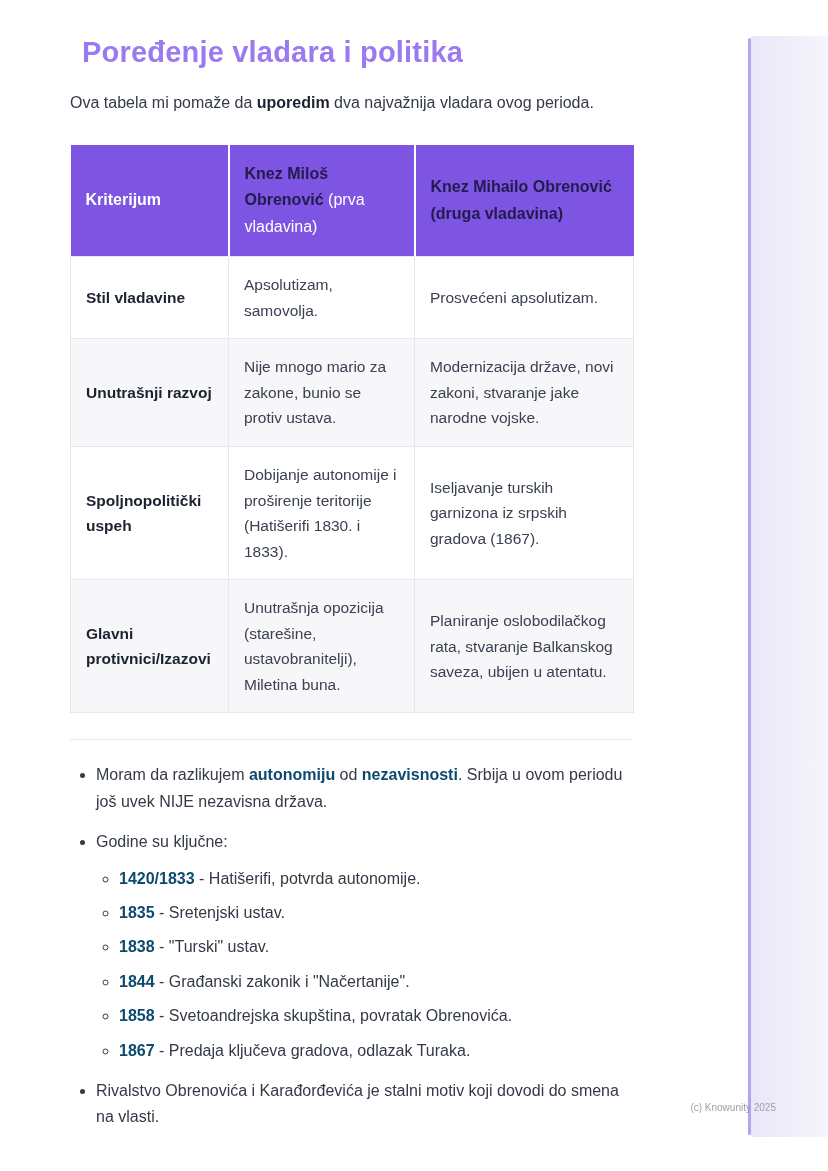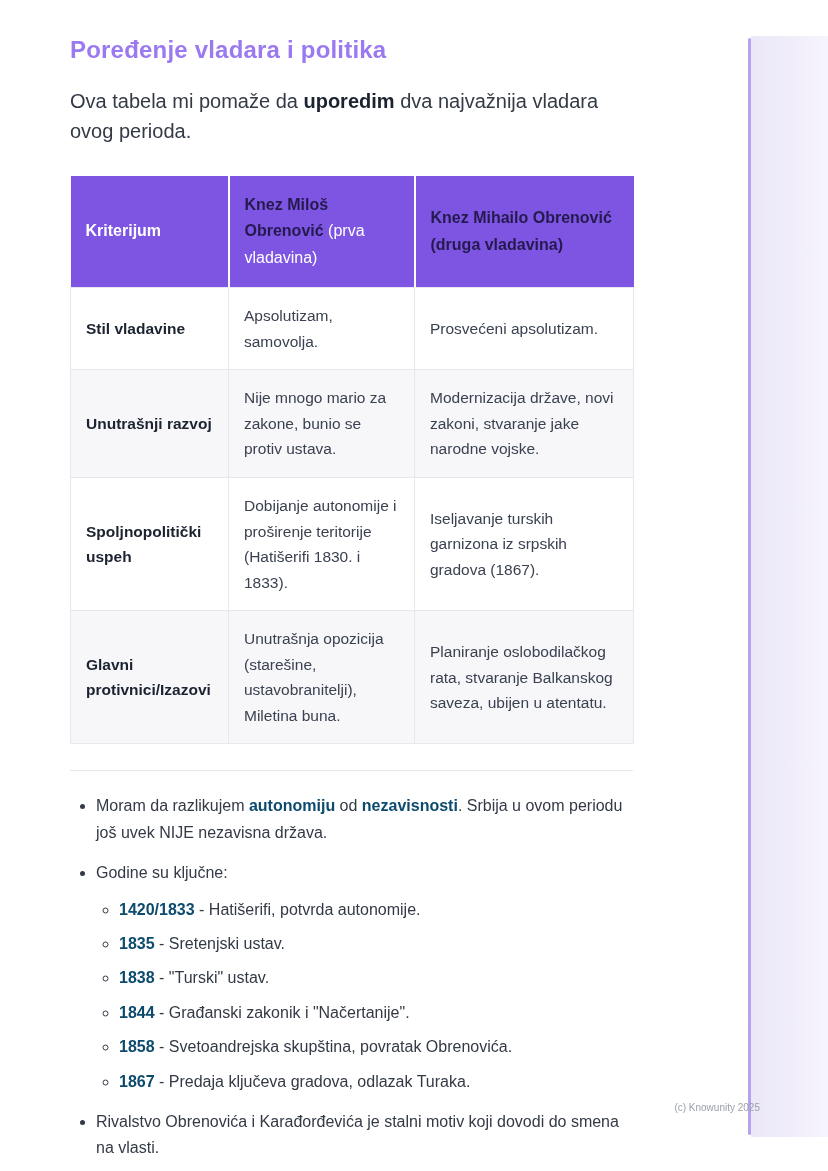--- a/index.html
+++ b/index.html
@@ -9,28 +9,28 @@
     background: #ffffff;
     font-family: "Liberation Sans", sans-serif;
     color: #333a46;
     position: relative;
     overflow: hidden;
   }
   .content { position: absolute; left: 70px; top: 36px; width: 564px; }
 
   h1.sec, h2.sec {
     color: var(--accent, #9b79f1);
-    font-size: 24px;
+    font-size: 29px;
     font-weight: bold;
-    margin: 0 0 22px 0;
+    margin: 0 0 22px 12px;
     letter-spacing: .2px;
   }
   h2.sec { margin-top: 30px; }
 
-  p.intro { font-size: 20px; line-height: 1.5; margin: 0 0 30px 0; color: #333a46; }
+  p.intro { font-size: 16px; line-height: 1.5; margin: 0 0 30px 0; color: #333a46; }
   p.intro b { color: #1b2230; }
 
   table.cmp {
     border-collapse: collapse;
     width: 563px;
     table-layout: fixed;
     font-size: 15.5px;
   }
   col.c1 { width: 158px; }
   col.c2 { width: 186px; }
@@ -96,21 +96,21 @@
   }
   .edge-strip {
     position: absolute;
     left: 751px; top: 36px;
     width: 77px; height: 1101px;
     background: linear-gradient(90deg, #ebe7f8, #f6f4fc);
     z-index: 1;
   }
   .footer {
     position: absolute;
-    right: 68px; top: 1102px;
+    right: 52px; top: 1102px;
     font-size: 10px;
     color: #9aa0ab;
     z-index: 3;
   }
 </style>
 </head>
 <body>
 
 <div class="content">
 

